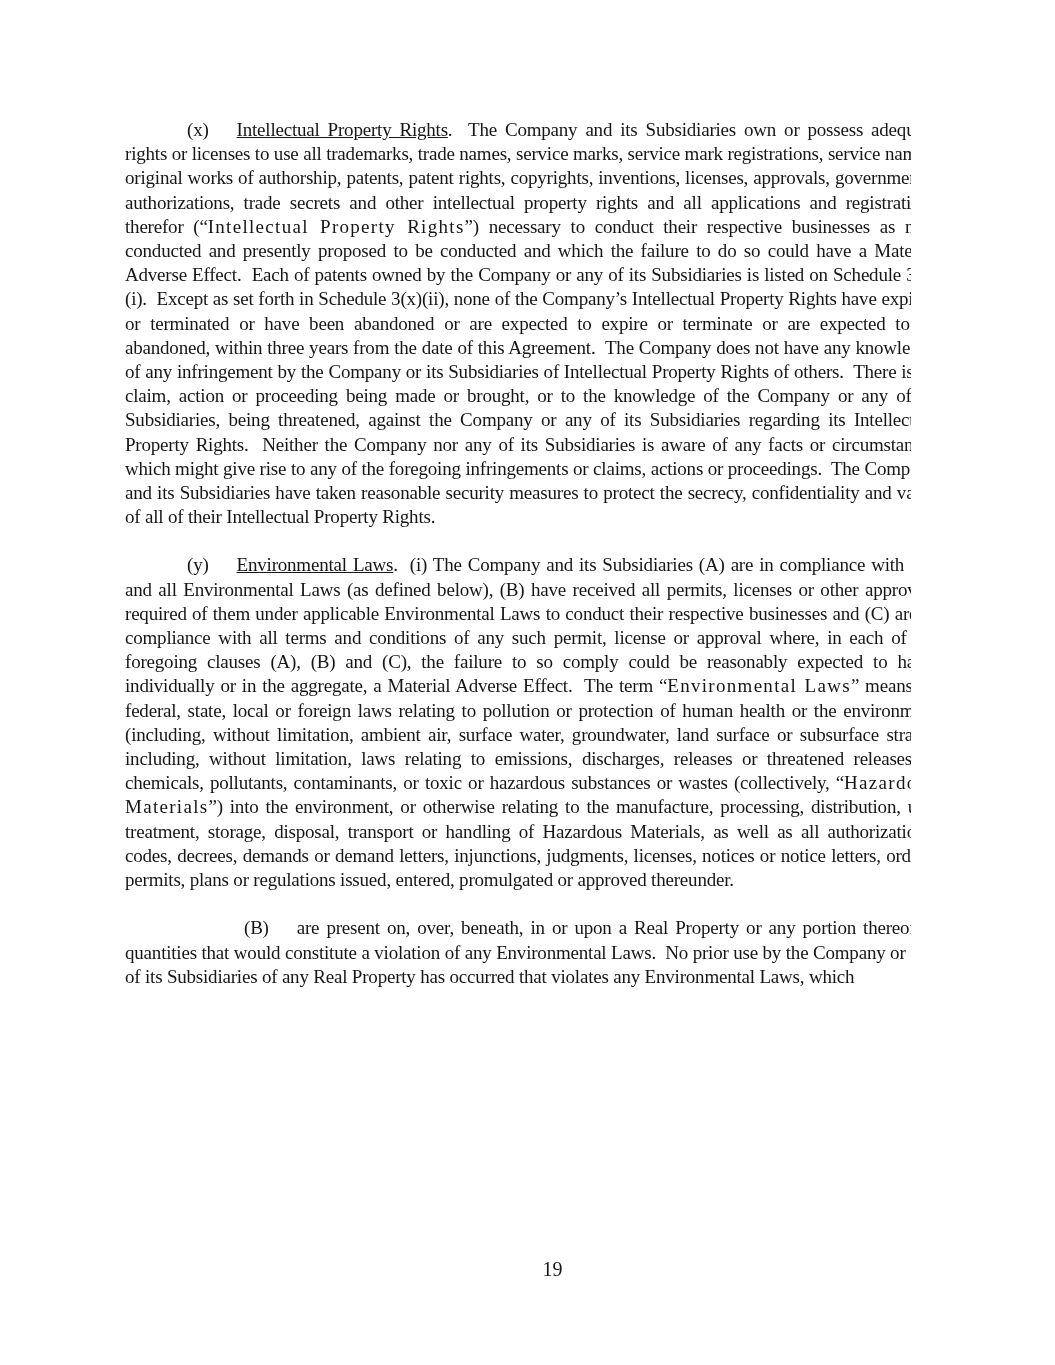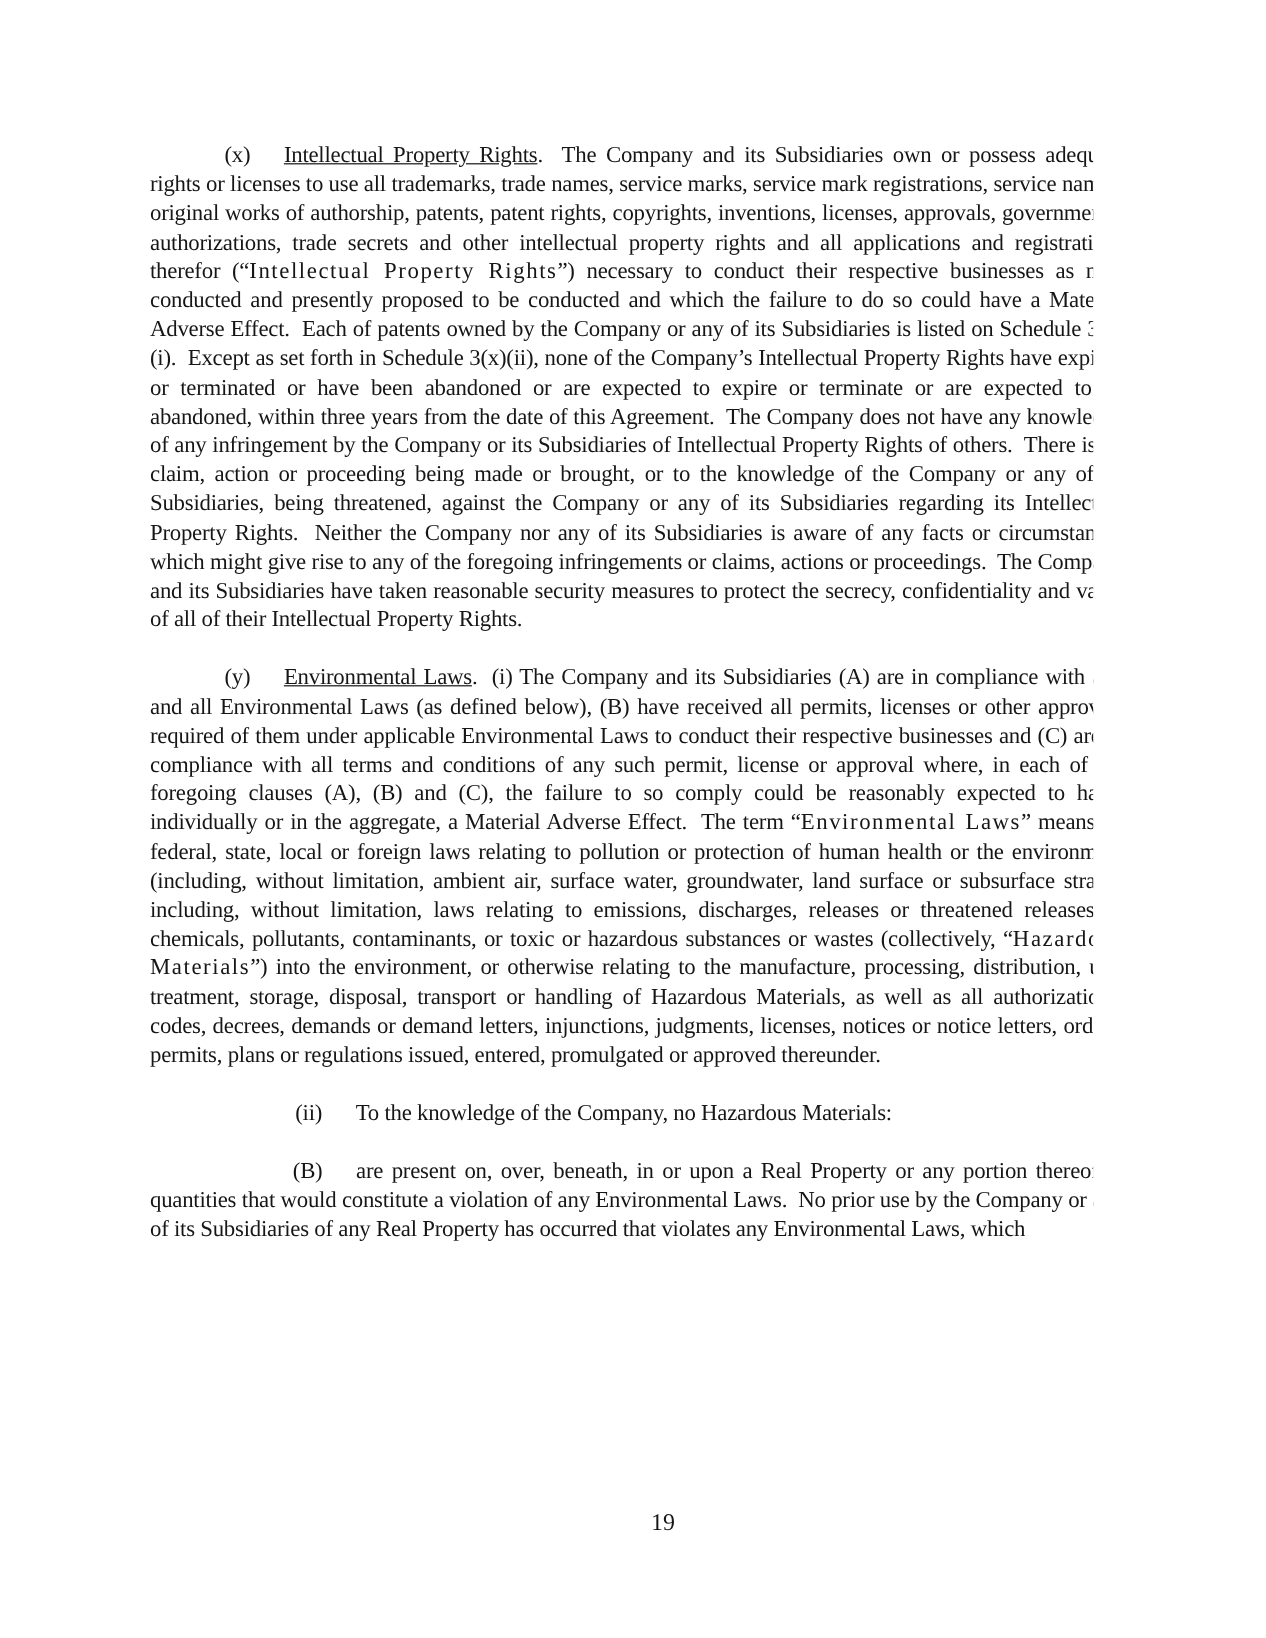--- a/index.html
+++ b/index.html
@@ -61,21 +61,20 @@
 </head>
 <body>
 
 <div class="page">
   <div class="content">
 
     <p class="para indent-1"><span>(x)</span><span class="tab"></span><span class="hd">Intellectual Property Rights</span><span>.  The Company and its Subsidiaries own or possess adequate rights or licenses to use all trademarks, trade names, service marks, service mark registrations, service names, original works of authorship, patents, patent rights, copyrights, inventions, licenses, approvals, governmental authorizations, trade secrets and other intellectual property rights and all applications and registrations therefor (“</span><span class="term">Intellectual Property Rights</span><span>”) necessary to conduct their respective businesses as now conducted and presently proposed to be conducted and which the failure to do so could have a Material Adverse Effect.  Each of patents owned by the Company or any of its Subsidiaries is listed on Schedule 3(x)(i).  Except as set forth in Schedule 3(x)(ii), none of the Company’s Intellectual Property Rights have expired or terminated or have been abandoned or are expected to expire or terminate or are expected to be abandoned, within three years from the date of this Agreement.  The Company does not have any knowledge of any infringement by the Company or its Subsidiaries of Intellectual Property Rights of others.  There is no claim, action or proceeding being made or brought, or to the knowledge of the Company or any of its Subsidiaries, being threatened, against the Company or any of its Subsidiaries regarding its Intellectual Property Rights.  Neither the Company nor any of its Subsidiaries is aware of any facts or circumstances which might give rise to any of the foregoing infringements or claims, actions or proceedings.  The Company and its Subsidiaries have taken reasonable security measures to protect the secrecy, confidentiality and value of all of their Intellectual Property Rights.</span></p>
 
     <p class="para indent-1"><span>(y)</span><span class="tab"></span><span class="hd">Environmental Laws</span><span>.  (i) The Company and its Subsidiaries (A) are in compliance with any and all Environmental Laws (as defined below), (B) have received all permits, licenses or other approvals required of them under applicable Environmental Laws to conduct their respective businesses and (C) are in compliance with all terms and conditions of any such permit, license or approval where, in each of the foregoing clauses (A), (B) and (C), the failure to so comply could be reasonably expected to have, individually or in the aggregate, a Material Adverse Effect.  The term “</span><span class="term">Environmental Laws</span><span>” means all federal, state, local or foreign laws relating to pollution or protection of human health or the environment (including, without limitation, ambient air, surface water, groundwater, land surface or subsurface strata), including, without limitation, laws relating to emissions, discharges, releases or threatened releases of chemicals, pollutants, contaminants, or toxic or hazardous substances or wastes (collectively, “</span><span class="term">Hazardous Materials</span><span>”) into the environment, or otherwise relating to the manufacture, processing, distribution, use, treatment, storage, disposal, transport or handling of Hazardous Materials, as well as all authorizations, codes, decrees, demands or demand letters, injunctions, judgments, licenses, notices or notice letters, orders, permits, plans or regulations issued, entered, promulgated or approved thereunder.</span></p>
 
-    <p class="para para-ii"><span>(ii)</span><span class="tab"></span><span>To the knowledge of the Company, no Hazardous Materials:</span></p>
 
 
     <p class="para sub-clause"><span>(B)</span><span class="tab"></span><span>are present on, over, beneath, in or upon a Real Property or any portion thereof in quantities that would constitute a violation of any Environmental Laws.  No prior use by the Company or any of its Subsidiaries of any Real Property has occurred that violates any Environmental Laws, which</span></p>
 
   </div>
 
   <div class="footer">19</div>
 </div>
 
 </body></html>

